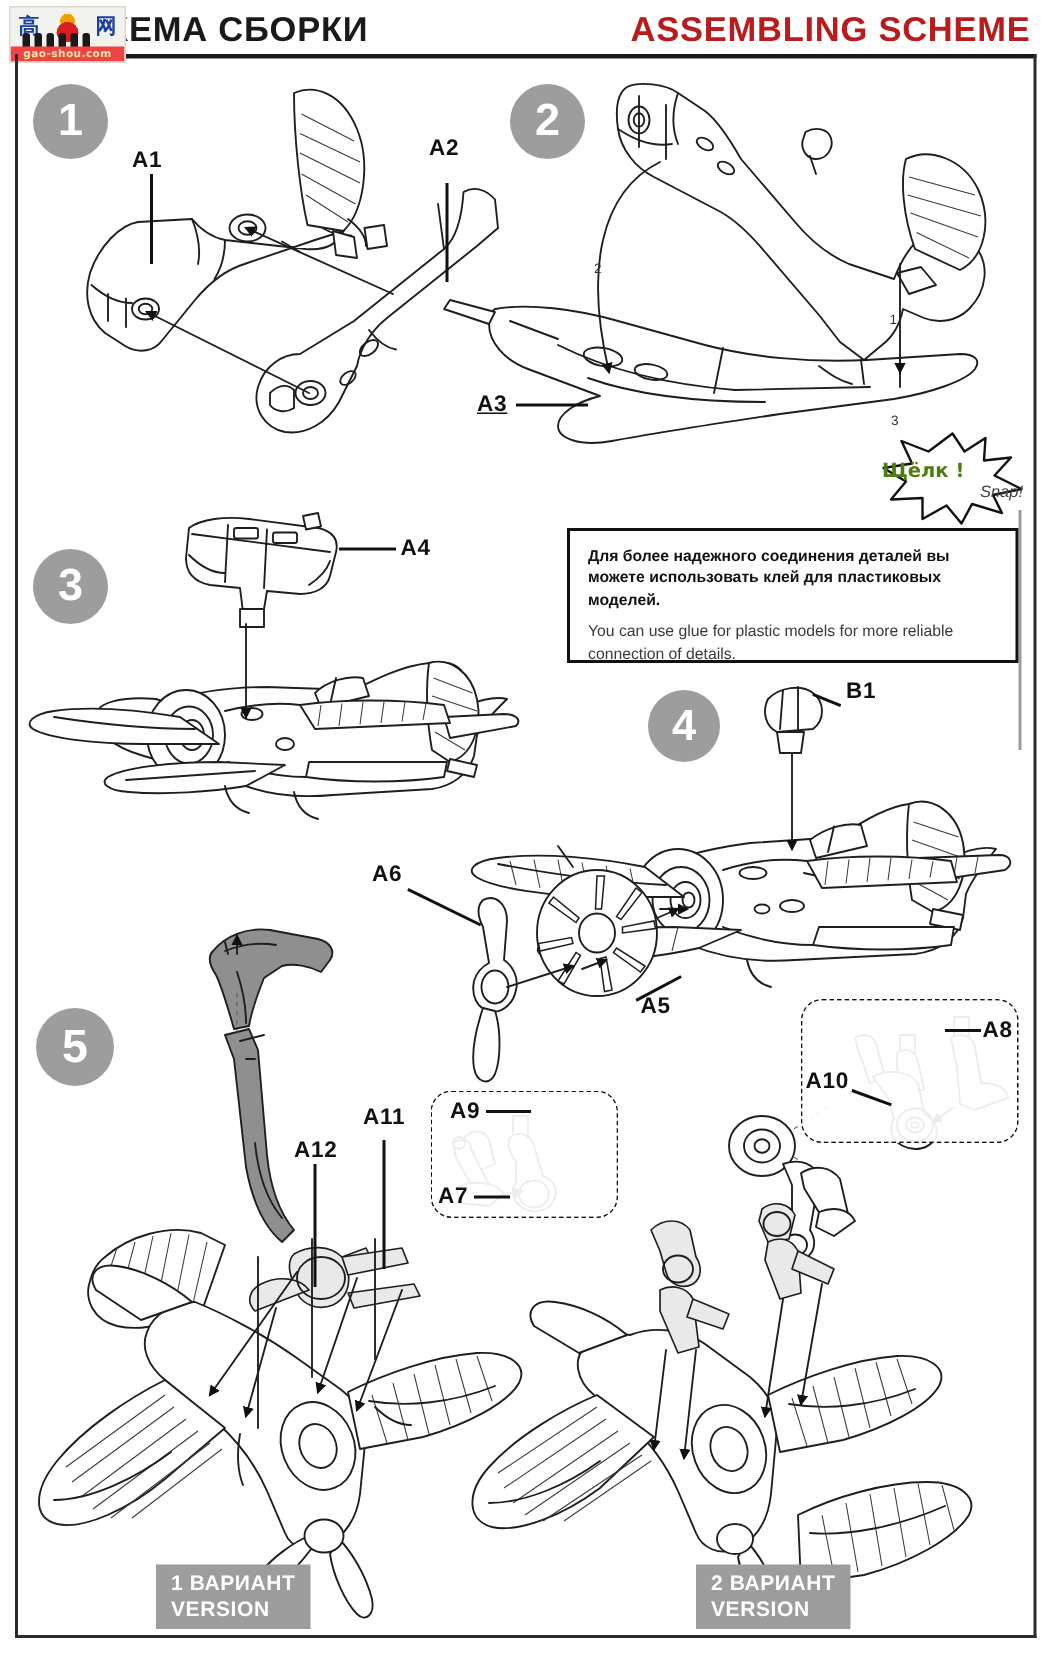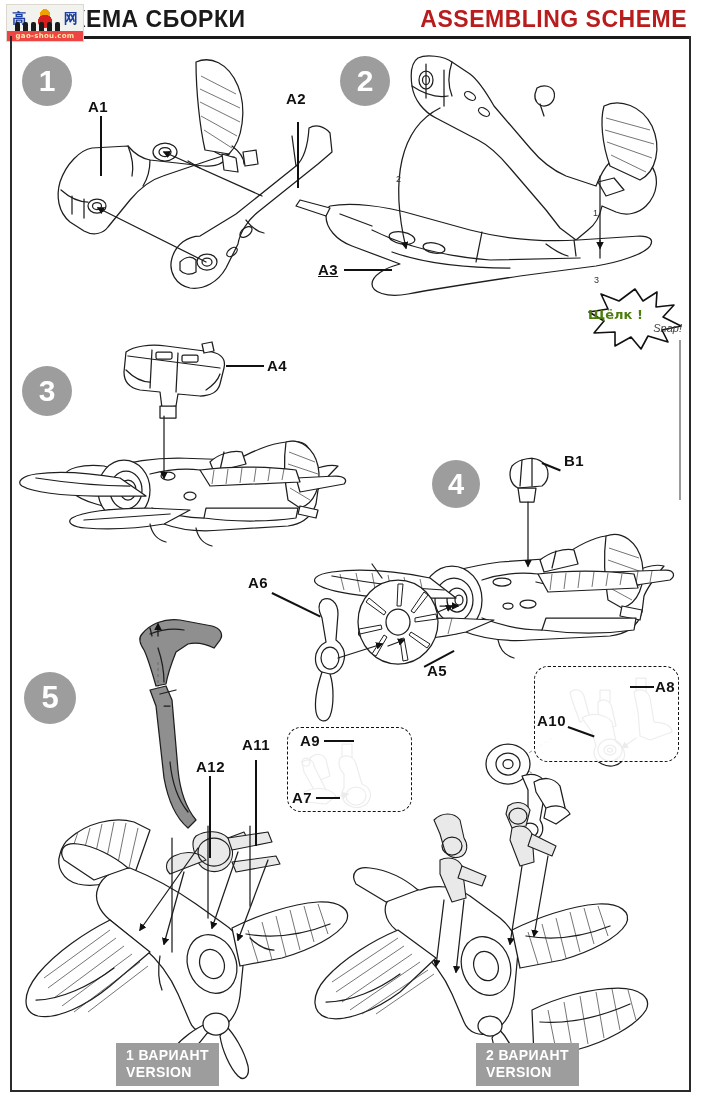--- a/index.html
+++ b/index.html
@@ -57,21 +57,21 @@
   .snap{position:absolute;left:588px;top:288px;width:94px;height:62px;}
   .snap-txt1{position:absolute;left:0;top:19px;width:94px;text-align:left;font-size:13px;font-weight:bold;color:#4d7c0f;
     font-family:"DejaVu Sans", sans-serif;}
   .snap-txt2{position:absolute;left:0;top:34px;width:94px;text-align:right;font-size:11px;font-style:italic;color:#444;}
 
   
   .detail-box{position:absolute;border:1.6px dashed #111;border-radius:14px;background:rgba(255,255,255,0.92);box-sizing:border-box;}
 
   
   .version-tag{position:absolute;background:#9d9d9d;color:#fff;padding:4px 10px 6px 10px;
-    font-weight:bold;font-size:14px;line-height:1.18;letter-spacing:0.4px;margin-left:12px;}
+    font-weight:bold;font-size:14px;line-height:1.18;letter-spacing:0.4px;}
   .version-tag .l2{display:block;text-align:left;}
 
   
   .art{position:absolute;left:0;top:0;width:701px;height:1107px;pointer-events:none;}
   .art .ln{fill:none;stroke:#1e1e1e;stroke-width:1.25;stroke-linejoin:round;stroke-linecap:round;}
   .art .ln-thin{fill:none;stroke:#5a5a5a;stroke-width:0.7;}
   .art .fillw{fill:#ffffff;stroke:#1e1e1e;stroke-width:1.25;stroke-linejoin:round;}
   .art .fillg{fill:#8f8f8f;stroke:#1e1e1e;stroke-width:1.25;stroke-linejoin:round;}
   .art .fillgl{fill:#e9e9e9;stroke:#1e1e1e;stroke-width:1.1;stroke-linejoin:round;}
   .art .num{font-family:"Liberation Sans",sans-serif;font-size:9px;fill:#333;}
@@ -622,20 +622,24 @@
   <div class="lead h" style="left:324px;top:740px;width:30px;"></div>
   <div class="part-label" style="left:292px;top:789px;">A7</div>
   <div class="lead h" style="left:316px;top:797px;width:24px;"></div>
 
   <div class="detail-box" style="left:534px;top:666px;width:145px;height:96px;"></div>
   <div class="part-label" style="left:655px;top:678px;text-align:right;">A8</div>
   <div class="lead h" style="left:630px;top:686px;width:24px;"></div>
   <div class="part-label" style="left:537px;top:712px;">A10</div>
   <div class="lead h" style="left:568px;top:726px;width:28px;transform:rotate(20deg);transform-origin:left center;"></div>
 
+  <div class="note-box">
+    <p class="note-ru">Для более надежного соединения деталей вы можете использовать клей для пластиковых моделей.</p>
+    <p class="note-en">You can use glue for plastic models for more reliable connection of details.</p>
+  </div>
 
   <div class="snap">
     <svg width="94" height="62" viewBox="0 0 94 62">
       <polygon points="47,1 55,13 69,4 68,19 86,17 75,29 93,38 74,42 80,54 60,48 53,61 43,49 27,58 27,44 6,45 16,33 1,24 20,21 13,6 31,13" fill="#ffffff" stroke="#111" stroke-width="1.6" stroke-linejoin="round"></polygon>
     </svg>
     <div class="snap-txt1">Щёлк !</div>
     <div class="snap-txt2">Snap!</div>
   </div>
 
   <div class="version-tag" style="left:104px;top:1043px;">

